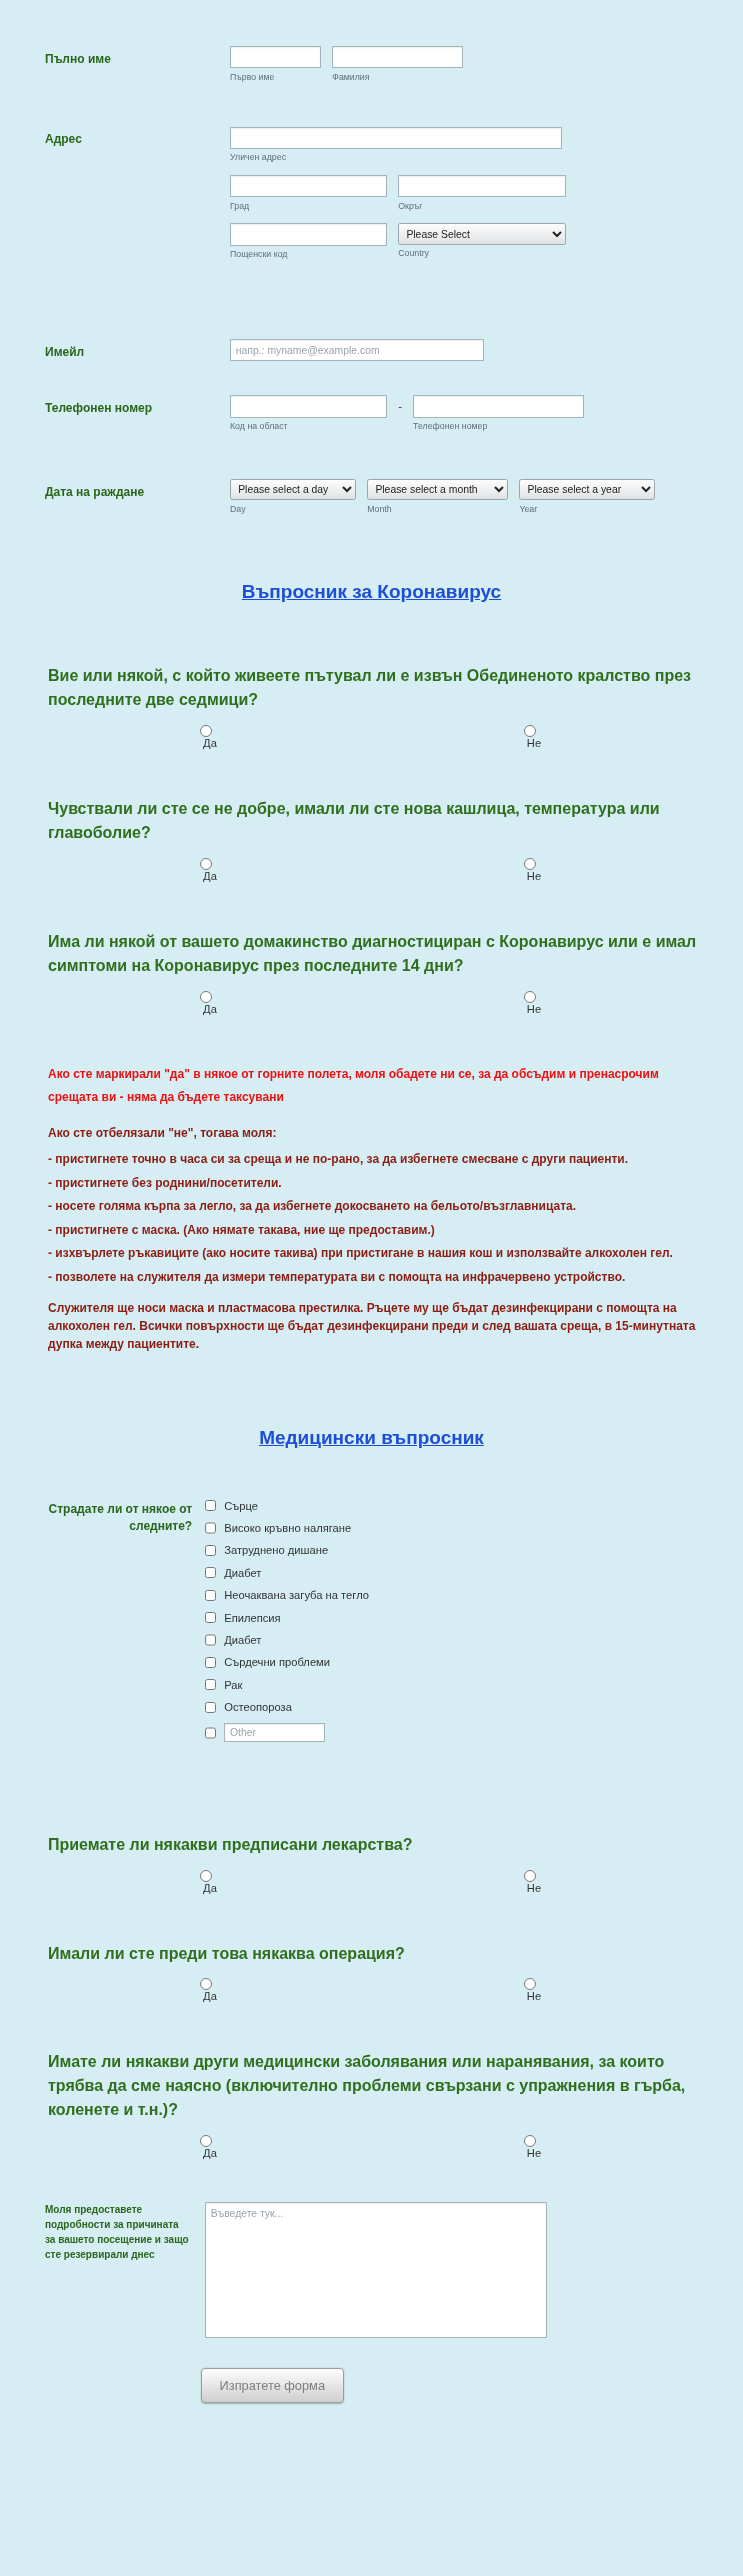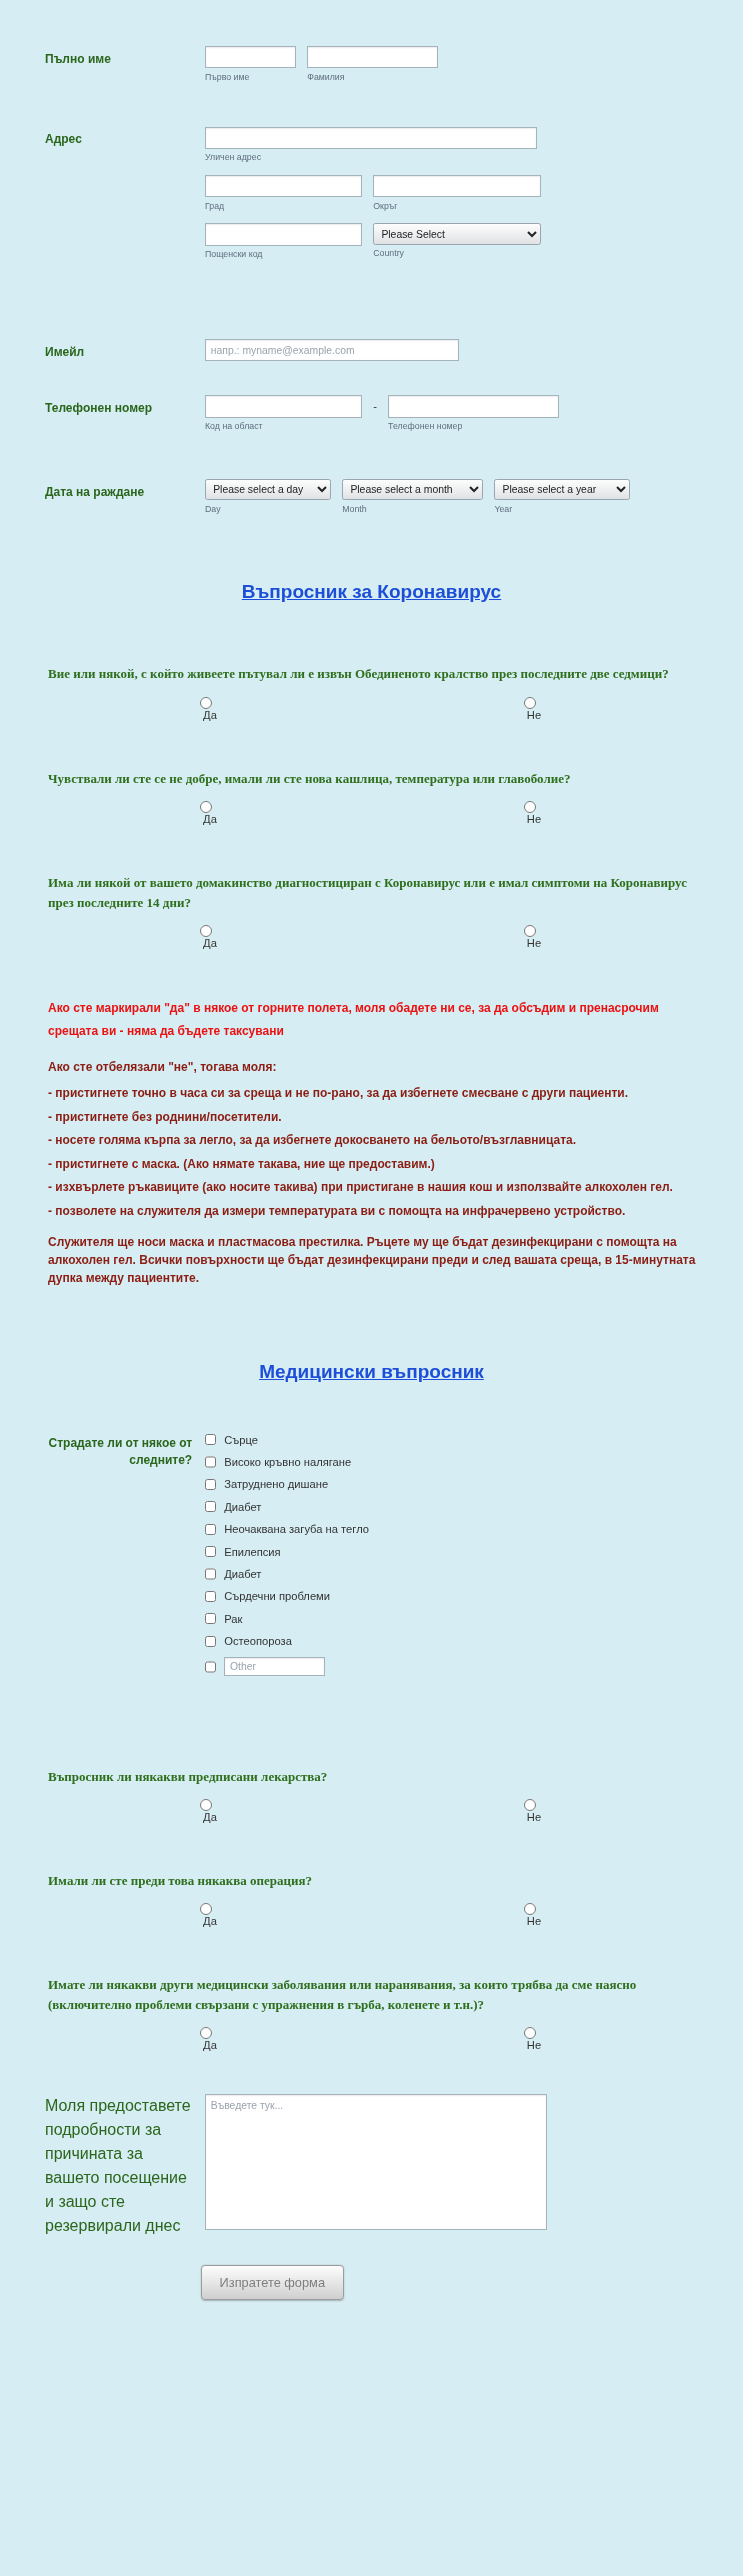--- a/index.html
+++ b/index.html
@@ -1,21 +1,21 @@
 <!DOCTYPE html>
 <html lang="bg" style="font-size:12.8px"><head>
 <meta charset="utf-8">
 <style>
   * { box-sizing: border-box; margin: 0; padding: 0; }
   body { font-family: "Liberation Sans", sans-serif; background: #ffffff; }
   .page {
     width: 743px; height: 2576px; margin: 0 auto;
     background: #d6edf3; overflow: hidden; padding-top: 46px;
   }
-  .form-line { display: flex; padding: 0 24px 0 45px; }
+  .form-line { display: flex; padding: 0 24px 0 45px; gap: 25px; }
   .label {
     flex: 0 0 160px; font-size: 12px; font-weight: bold;
     color: #2a661b; padding-top: 4.8px; line-height: 1.35;
   }
   .field { flex: 1; }
   .inline-group { display: flex; gap: 11.2px; }
   .sub-field { display: flex; flex-direction: column; }
   .text-input, textarea {
     height: 22.4px; border: 0.8px solid #a5b3bd; background: #fff;
     border-radius: 0; padding: 0 4.8px; font-size: 10.4px; color: #333;
@@ -47,22 +47,22 @@
 
   .section-heading {
     text-align: center; color: #1d4ed8; font-size: 19px; font-weight: bold;
     text-decoration: underline; line-height: 1.2;
   }
   .heading-covid { margin-bottom: 61px; }
   .heading-medical { margin-bottom: 50px; }
 
   .question { padding: 0 35px 0 48px; margin-bottom: 48px; }
   .q-text {
-    color: #2f6f1d; font-weight: bold; font-size: 13px;
-    line-height: 1.5; margin-bottom: 12.8px; font-family: Liberation Serif, serif;
+    color: #2f6f1d; font-weight: bold; font-size: 16px;
+    line-height: 1.5; margin-bottom: 12.8px;
   }
   .options { display: flex; }
   .opt {
     width: 324px; display: flex; align-items: center;
     font-size: 11.2px; color: #333; cursor: pointer; flex-direction: column;
   }
   .opt input { width: 12px; height: 12px; margin: 0 8px 0 0; }
 
   .warning {
     padding: 0 35px 0 48px; color: #ec1111; font-weight: bold;
@@ -82,21 +82,21 @@
     color: #2a661b; font-weight: bold; font-size: 12px; line-height: 1.4;
     padding-top: 1.6px;
   }
   .checks { flex: 1; }
   .check-row { display: flex; align-items: center; margin-bottom: 10.4px; font-size: 11.2px; color: #333; }
   .check-row input[type=checkbox] { width: 11.2px; height: 11.2px; margin: 0 8px 0 0; }
   .other-input { width: 101px; height: 19px; }
 
   .details-line { display: flex; padding: 0 24px 0 45px; margin-bottom: 27px; }
   .details-label {
-    flex: 0 0 160px; color: #2a661b; font-weight: normal; font-size: 16px;
+    flex: 0 0 160px; color: #2a661b; font-weight: bold; font-size: 10px;
     line-height: 1.5; padding-right: 14.4px;
   }
   .details-area { width: 342px; height: 136px; padding: 4.8px; resize: none; }
 
   .submit-row { padding-left: 201px; margin-top: 16px; }
   .submit-btn {
     font-size: 12.8px; color: #7e7e7e; font-family: "Liberation Sans", sans-serif;
     background: linear-gradient(#fdfdfd, #cfcfcf);
     border: 0.8px solid #9c9c9c; border-radius: 4px;
     padding: 8.8px 17.6px; box-shadow: 0 0.8px 1.6px rgba(0,0,0,.25); cursor: pointer;
@@ -308,21 +308,21 @@
         <span>Остеопороза</span>
       </label>
       <div class="check-row">
         <input type="checkbox" style="">
         <input type="text" class="text-input other-input" placeholder="Other" style="">
       </div>
     </div>
   </div>
 
   <div class="question">
-    <div class="q-text">Въпросник ли някакви предписани лекарства?</div>
+    <div class="q-text">Приемате ли някакви предписани лекарства?</div>
     <div class="options">
       <label class="opt">
         <input type="radio" name="mq1" style="">
         <span>Да</span>
       </label>
       <label class="opt">
         <input type="radio" name="mq1" style="">
         <span>Не</span>
       </label>
     </div>

